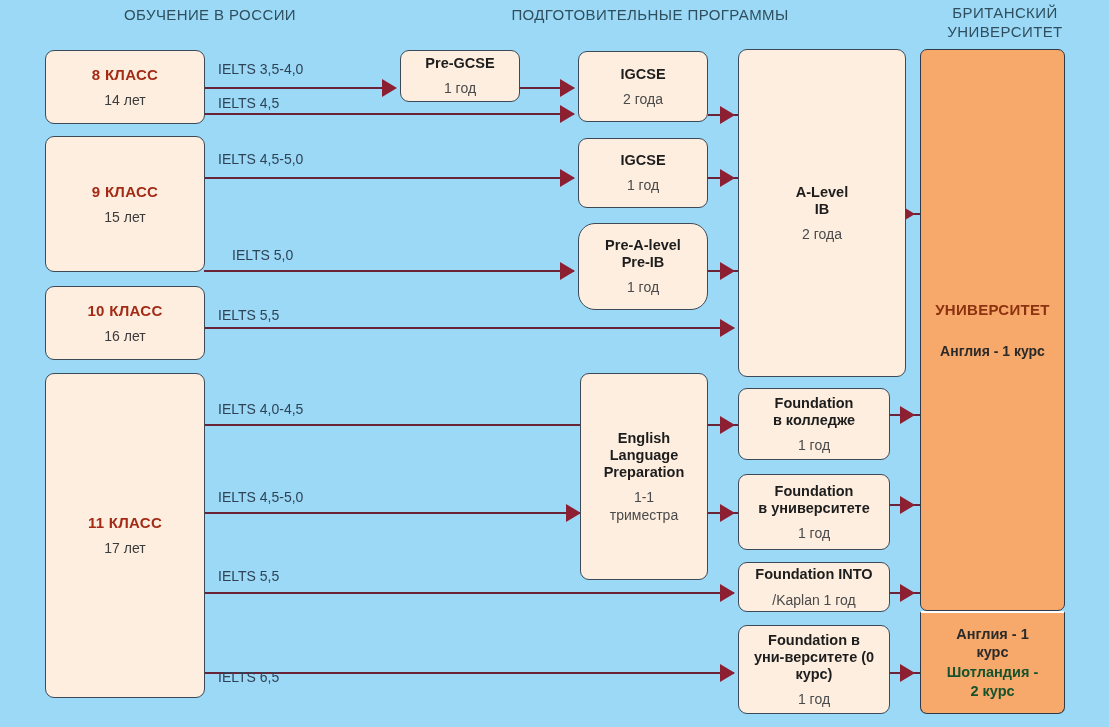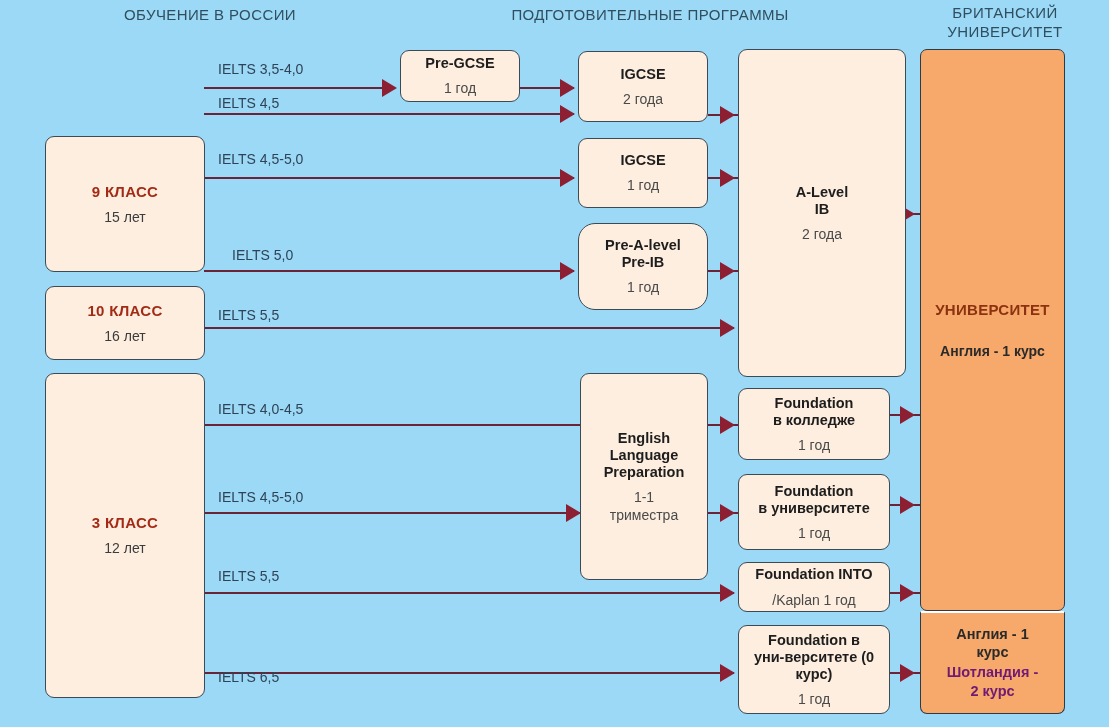--- a/index.html
+++ b/index.html
@@ -88,21 +88,21 @@
     border-radius: 0 0 7px 7px;
     border-top: 2px solid #ffffff;
   }
   .node.uni2 .t-main {
     color: #2a2a2a;
     font-weight: bold;
     font-size: 14.5px;
     line-height: 18px;
   }
   .node.uni2 .t-sub {
-    color: #701a75;
+    color: #14532d;
     font-weight: bold;
     font-size: 14.5px;
     line-height: 19px;
     margin-top: 2px;
   }
 
   
   .node.compact .t-main { font-size: 14.5px; line-height: 18px; }
   .node.compact .t-sub { margin-top: 8px; }
 
@@ -202,34 +202,38 @@
   <div class="edge-label" style="left:218px; top:61px;">IELTS 3,5-4,0</div>
   <div class="edge-label" style="left:218px; top:95px;">IELTS 4,5</div>
   <div class="edge-label" style="left:218px; top:151px;">IELTS 4,5-5,0</div>
   <div class="edge-label" style="left:232px; top:247px;">IELTS 5,0</div>
   <div class="edge-label" style="left:218px; top:307px;">IELTS 5,5</div>
   <div class="edge-label" style="left:218px; top:401px;">IELTS 4,0-4,5</div>
   <div class="edge-label" style="left:218px; top:489px;">IELTS 4,5-5,0</div>
   <div class="edge-label" style="left:218px; top:568px;">IELTS 5,5</div>
   <div class="edge-label" style="left:218px; top:669px;text-align:center;">IELTS 6,5</div>
 
+  <div class="node school" style="left:45px; top:50px; width:160px; height:74px;">
+    <div class="t-main">8 КЛАСС</div>
+    <div class="t-sub">14 лет</div>
+  </div>
 
   <div class="node school" style="left:45px; top:136px; width:160px; height:136px;">
     <div class="t-main">9 КЛАСС</div>
     <div class="t-sub">15 лет</div>
   </div>
 
   <div class="node school" style="left:45px; top:286px; width:160px; height:74px;">
     <div class="t-main">10 КЛАСС</div>
     <div class="t-sub">16 лет</div>
   </div>
 
   <div class="node school" style="left:45px; top:373px; width:160px; height:325px;">
-    <div class="t-main">3 КЛАСС</div>
-    <div class="t-sub">12 лет</div>
+    <div class="t-main">11 КЛАСС</div>
+    <div class="t-sub">17 лет</div>
   </div>
 
   <div class="node" style="left:400px; top:50px; width:120px; height:52px;">
     <div class="t-main">Pre-GCSE</div>
     <div class="t-sub">1 год</div>
   </div>
 
   <div class="node" style="left:578px; top:51px; width:130px; height:71px;">
     <div class="t-main">IGCSE</div>
     <div class="t-sub">2 года</div>

